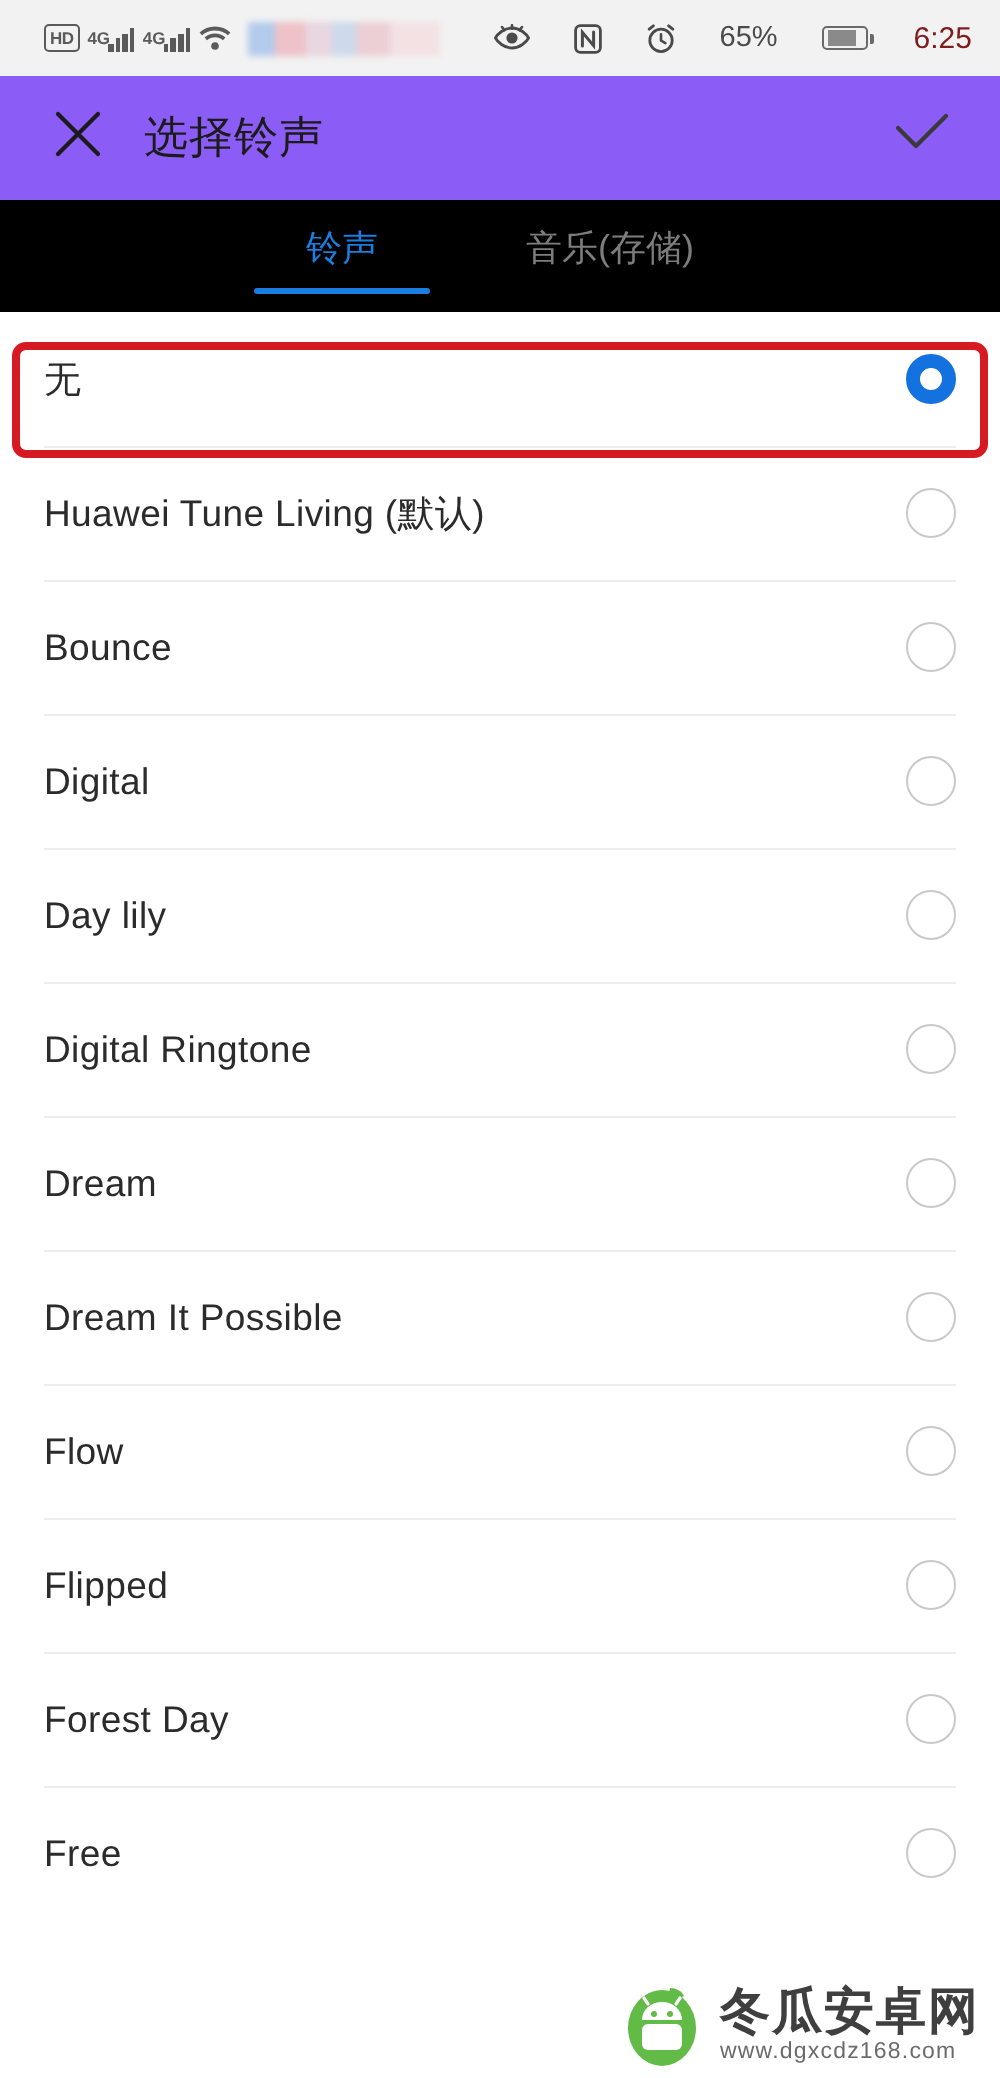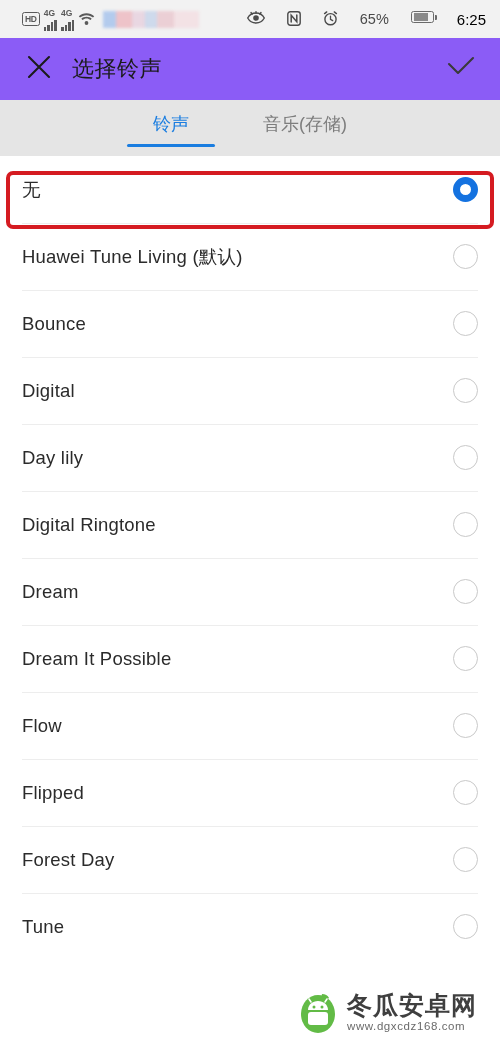--- a/index.html
+++ b/index.html
@@ -29,21 +29,21 @@
   }
   .sb-left {
     display: flex;
     align-items: center;
     gap: 4px;
     flex: 1 1 auto;
     min-width: 0;
   }
   .sb-right {
     display: flex;
-    align-items: flex-start;
+    align-items: center;
     gap: 22px;
     flex: 0 0 auto;
   }
   .hd-badge {
     display: inline-flex;
     align-items: center;
     justify-content: center;
     border: 1.6px solid #5a5a5a;
     border-radius: 2.5px;
     font-size: 8.5px;
@@ -69,21 +69,21 @@
   .sig i:nth-child(3) { height: 9px; }
   .sig i:nth-child(4) { height: 11.5px; }
   .gen {
     font-size: 8.5px;
     font-weight: bold;
     color: #5a5a5a;
     align-self: flex-start;
     margin-right: -1px;
     margin-top: 1px;
   }
-  .sig-group { display: inline-flex; align-items: flex-start; flex-direction: column; }
+  .sig-group { display: inline-flex; align-items: flex-start; }
   .carrier-blur {
     width: 96px;
     height: 17px;
     margin-left: 4px;
     background:
       linear-gradient(90deg,
         rgba(168,196,236,0.85) 0%,
         rgba(168,196,236,0.85) 14%,
         rgba(236,178,186,0.75) 14%,
         rgba(236,178,186,0.75) 30%,
@@ -120,21 +120,21 @@
   }
   .battery .bolt {
     position: absolute;
     left: 2px;
     top: 1px;
     bottom: 1px;
     right: 5px;
     background: #8a8a8a;
   }
   .pct { font-size: 14.5px; color: #4a4a4a; }
-  .clock-time { font-size: 15px; color: #000000; margin-left: 1px; }
+  .clock-time { font-size: 15px; color: #7f1d1d; margin-left: 1px; }
 
   
   .appbar {
     height: 62px;
     background: #8b5cf6;
     display: flex;
     align-items: center;
     padding: 0 22px;
     box-sizing: border-box;
   }
@@ -150,21 +150,21 @@
     font-size: 22px;
     color: #1b1b1b;
     margin-left: 16px;
     flex: 1 1 auto;
     letter-spacing: 0.5px;
   }
 
   
   .tabs {
     height: 56px;
-    background: #e5e5e5;
+    background: #000000;
     display: flex;
     align-items: flex-start;
     justify-content: center;
     gap: 62px;
     padding-top: 8px;
     box-sizing: border-box;
     position: relative;
   }
   .tab {
     font-size: 18px;
@@ -239,21 +239,21 @@
     border: 4px solid #d51b21;
     border-radius: 7px;
     box-sizing: border-box;
     pointer-events: none;
     z-index: 5;
   }
 
   
   .watermark {
     position: absolute;
-    right: 23px;
+    right: 10px;
     bottom: 4px;
     display: flex;
     align-items: center;
     gap: 7px;
     z-index: 6;
   }
   .wm-logo {
     width: 44px;
     height: 44px;
     flex: 0 0 auto;
@@ -415,21 +415,21 @@
     <span class="row-label">Flipped</span>
     <span class="radio"></span>
   </div>
 
   <div class="row">
     <span class="row-label">Forest Day</span>
     <span class="radio"></span>
   </div>
 
   <div class="row">
-    <span class="row-label">Tune</span>
+    <span class="row-label">Free</span>
     <span class="radio"></span>
   </div>
 
 </div>
 
 <div class="annot-box"></div>
 
 <div class="watermark">
   <span class="wm-logo">
     <svg width="44" height="44" viewBox="0 0 44 44">

